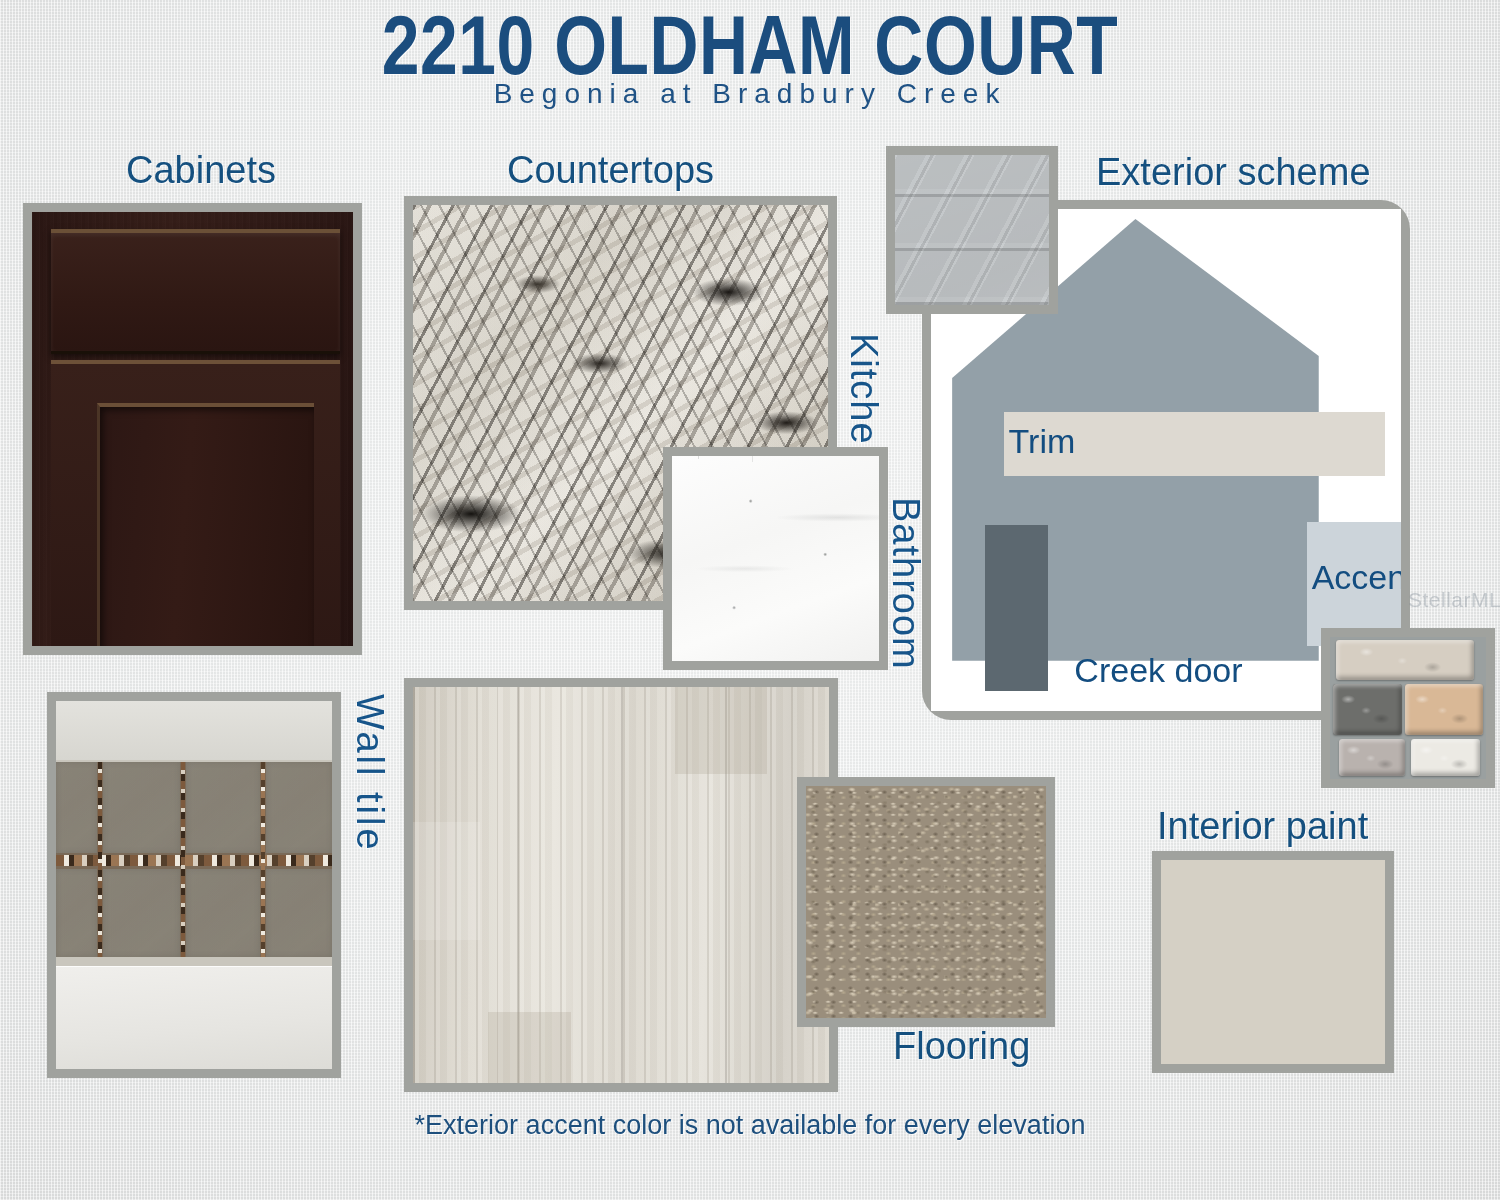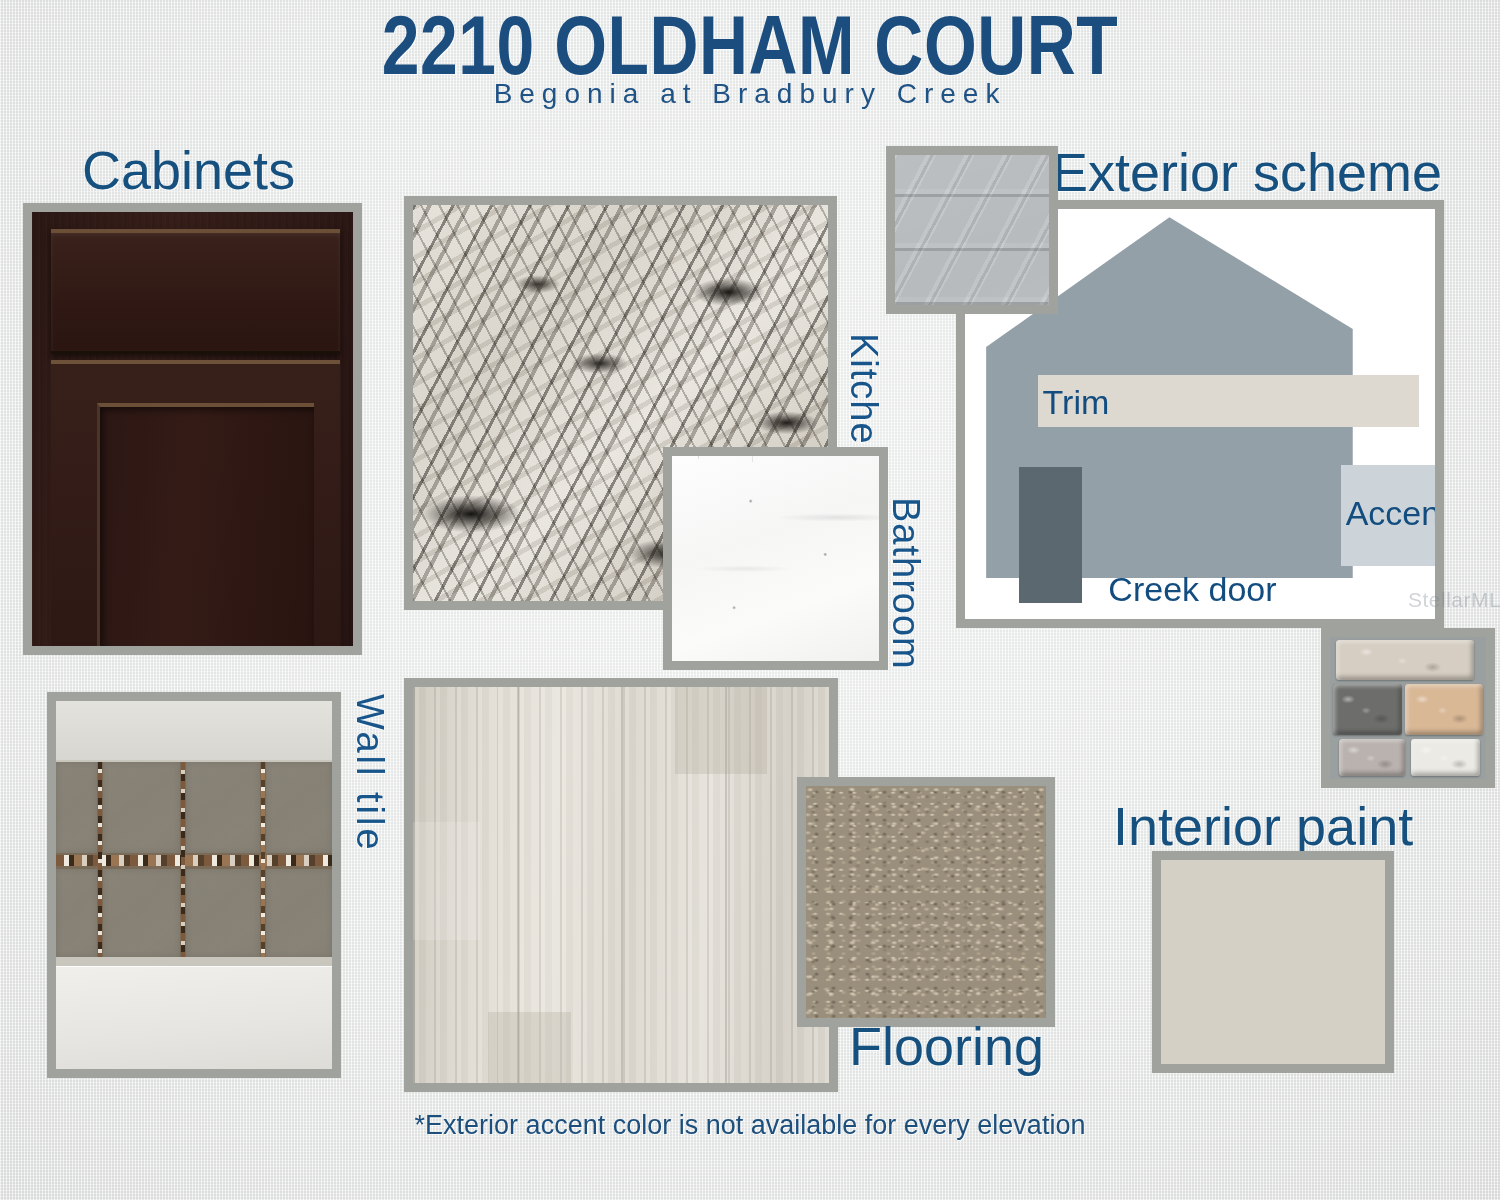--- a/index.html
+++ b/index.html
@@ -25,22 +25,23 @@
     top:-2px;font-size:70px;line-height:80px;
     transform:scaleY(1.18) scaleX(.97);transform-origin:50% 0;
     text-shadow:1px 1px 0 rgba(255,255,255,.7);
   }
   #subtitle{
     top:78px;font-size:28px;letter-spacing:7px;font-weight:normal;
     color:#1f5285;
   }
   .seclabel{
     position:absolute;color:#15507f;font-weight:normal;
-    font-size:54px;line-height:48px;white-space:nowrap;
+    font-size:38px;line-height:48px;white-space:nowrap;
     text-shadow:1px 1px 1px rgba(255,255,255,.85);
+    margin-left:44px;
   }
   .vlabel{
     position:absolute;color:#17558a;font-size:38px;white-space:nowrap;
     writing-mode:vertical-rl;letter-spacing:1px;
     text-shadow:1px 1px 1px rgba(255,255,255,.8);
   }
   .frame{position:absolute;background:#a0a29e;box-sizing:border-box;}
   .inner{position:absolute;inset:9px;overflow:hidden;}
 
   
@@ -243,32 +244,33 @@
   <div class="frame" id="cabinet" style="left:23px;top:203px;width:339px;height:452px;">
     <div class="inner">
       <div class="woodgrain"></div>
       <div class="cab-drawer"></div>
       <div class="cab-door">
         <div class="cab-panel"></div>
       </div>
     </div>
   </div>
 
+  <div class="seclabel" style="left:463px;top:146px;">Countertops</div>
   <div class="frame" id="granite" style="left:404px;top:196px;width:433px;height:414px;">
     <div class="inner"></div>
   </div>
   <div class="vlabel" style="left:842px;top:333px;">Kitchen</div>
   <div class="frame" id="marble" style="left:663px;top:447px;width:225px;height:223px;">
     <div class="inner"></div>
   </div>
   <div class="vlabel" style="left:884px;top:497px;">Bathroom</div>
 
   <div class="seclabel" style="left:1052px;top:148px;">Exterior scheme</div>
 
-  <div class="frame" id="ext" style="left:956px;top:200px;width:488px;height:428px;">
+  <div class="frame" id="ext" style="left:922px;top:200px;width:488px;height:520px;border-radius:29px;">
     <div class="inner">
       <div id="house"></div>
       <div id="trimbar"></div>
       <div id="accentbox"></div>
       <div id="doorbox"></div>
       <div class="extlbl" style="left:16.5%;top:42.5%;">Trim</div>
       <div class="extlbl" style="left:81%;top:69.5%;">Accent</div>
       <div class="extlbl" style="left:30.5%;top:88%;">Creek door</div>
     </div>
   </div>

